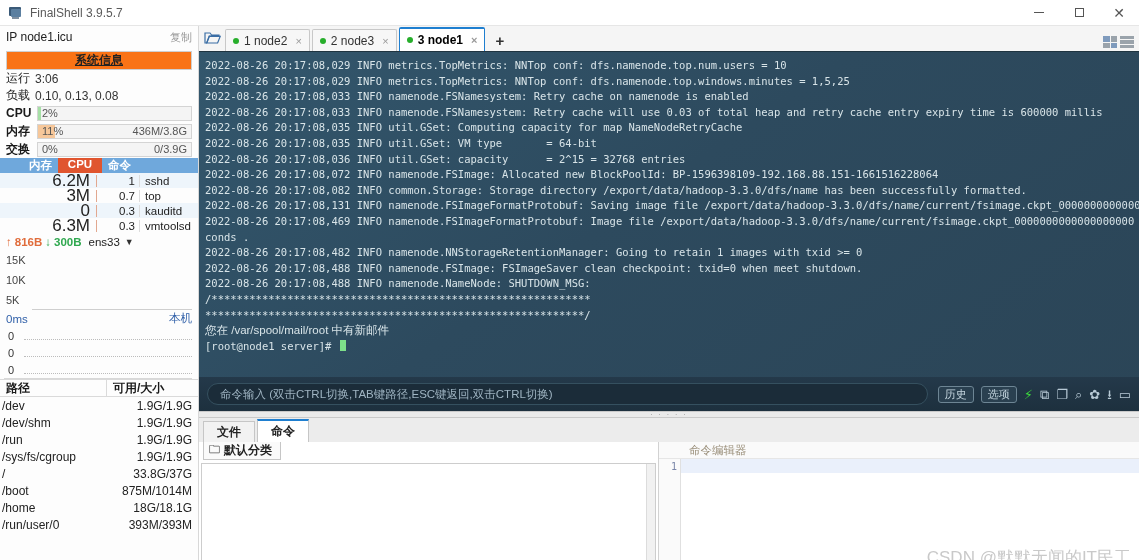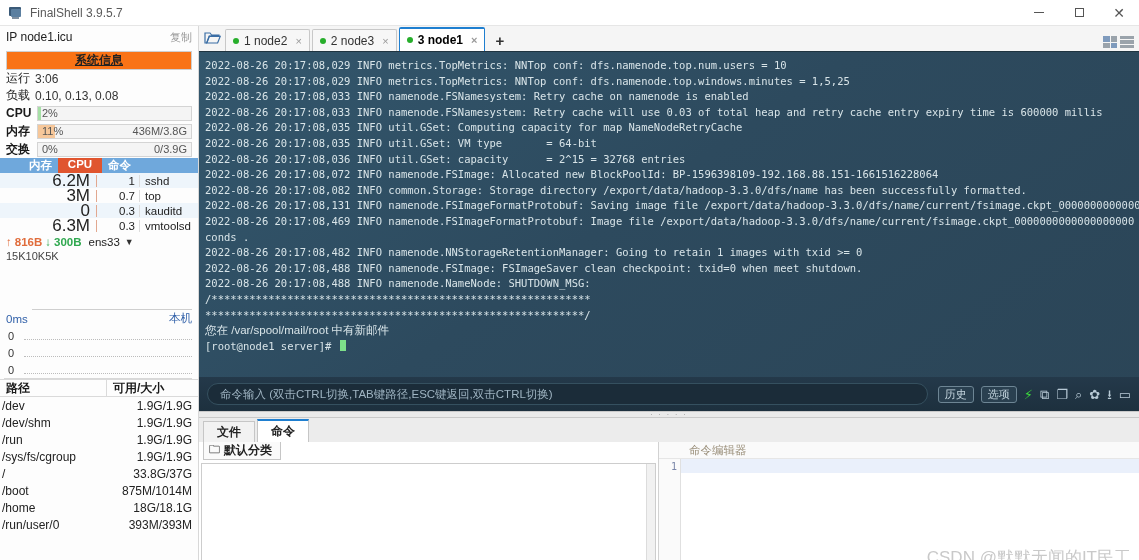--- a/index.html
+++ b/index.html
@@ -95,21 +95,21 @@
   .up-arr { color:#e06c3b; font-weight:bold; }
   .dn-arr { color:#2fa84f; font-weight:bold; }
   .up-val { color:#e06c3b; font-weight:bold; }
   .dn-val { color:#2fa84f; font-weight:bold; }
   .iface { color:#222; margin-left:4px; }
   .iface-caret { color:#333; font-size:9px; margin-left:2px; }
 
   .chart-box { position:relative; height:60px; margin:0 6px 0 4px; }
   .chart-yaxis {
     position:absolute; left:0; top:0; width:28px; height:100%;
-    display:flex; flex-direction:row; justify-content:space-around;
+    display:flex; flex-direction:column; justify-content:space-around;
     font-size:11px; color:#444; align-items:flex-start; padding-left:2px;
   }
   .chart-plot {
     position:absolute; left:28px; right:0; top:0; bottom:0;
     border-bottom:1px solid #cfcfcf; display:flex; align-items:flex-end; gap:1px;
     overflow:hidden;
   }
   .bar { flex:1; position:relative; }
   .bar .up { position:absolute; left:0; right:0; bottom:0; background:#f2c2a8; }
   .bar .dn { position:absolute; left:0; right:0; bottom:0; background:#b9c18f; }

